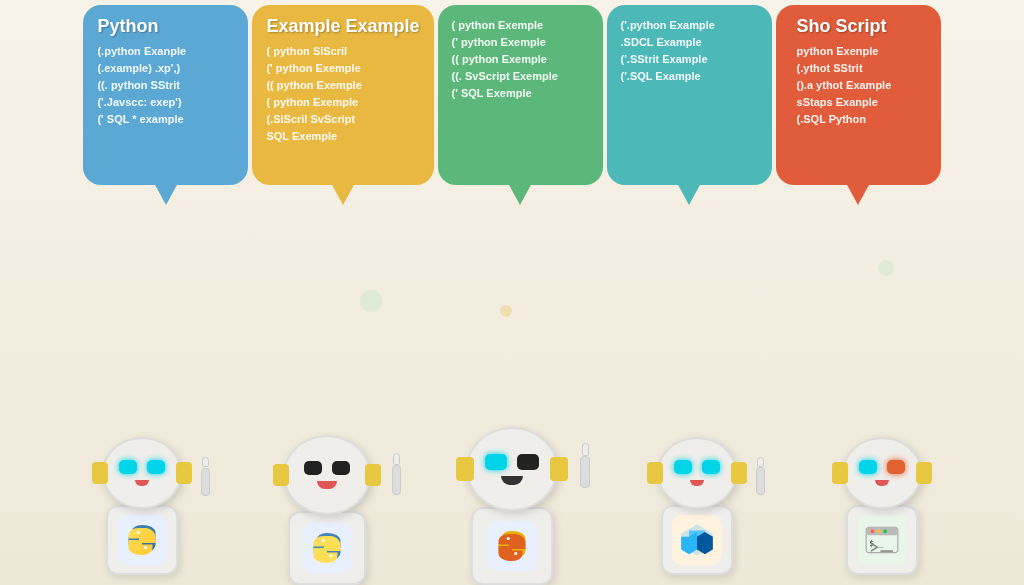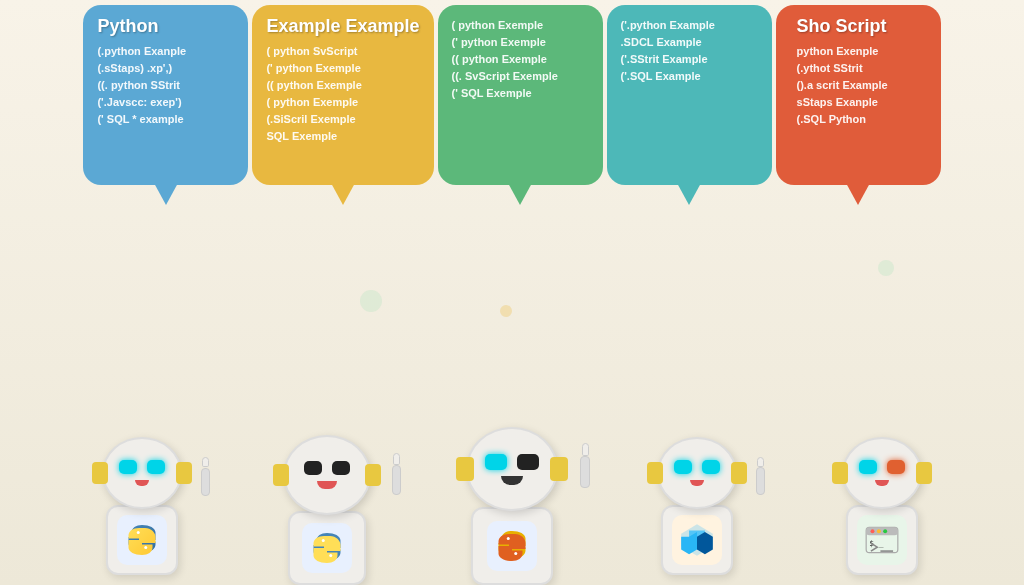--- a/index.html
+++ b/index.html
@@ -213,33 +213,33 @@
 
   <div class="deco-circle" style="width:22px;height:22px;background:#cce8cc;top:290px;left:360px;"></div>
   <div class="deco-circle" style="width:16px;height:16px;background:#cce8cc;top:260px;right:130px;"></div>
   <div class="deco-circle" style="width:12px;height:12px;background:#f0d080;top:305px;left:500px;"></div>
 
   <div class="bubbles-row">
 
     <div class="bubble bubble-1">
       <div class="bubble-title">Python</div>
       <div class="bubble-line">(.python Exanple</div>
-      <div class="bubble-line">(.sStaps) .xp',)</div>
+      <div class="bubble-line">(.example) .xp',)</div>
       <div class="bubble-line">((. python SStrit</div>
       <div class="bubble-line">('.Javscc: exep')</div>
       <div class="bubble-line">(' SQL * example</div>
     </div>
 
     <div class="bubble bubble-2">
       <div class="bubble-title">Example Example</div>
-      <div class="bubble-line">( python SvScript</div>
+      <div class="bubble-line">( python SiScril</div>
       <div class="bubble-line">(' python Exemple</div>
       <div class="bubble-line">(( python Exemple</div>
       <div class="bubble-line">( python Exemple</div>
-      <div class="bubble-line">(.SiScril Exemple</div>
+      <div class="bubble-line">(.SiScril SvScript</div>
       <div class="bubble-line">SQL Exemple</div>
     </div>
 
     <div class="bubble bubble-3">
       <div class="bubble-line">( python Exemple</div>
       <div class="bubble-line">(' python Exemple</div>
       <div class="bubble-line">(( python Exemple</div>
       <div class="bubble-line">((. SvScript Exemple</div>
       <div class="bubble-line">(' SQL Exemple</div>
     </div>
@@ -248,21 +248,21 @@
       <div class="bubble-line">('.python Example</div>
       <div class="bubble-line">.SDCL Example</div>
       <div class="bubble-line">('.SStrit Example</div>
       <div class="bubble-line">('.SQL Example</div>
     </div>
 
     <div class="bubble bubble-5">
       <div class="bubble-title">Sho Script</div>
       <div class="bubble-line">python Exenple</div>
       <div class="bubble-line">(.ythot SStrit</div>
-      <div class="bubble-line">().a scrit Example</div>
+      <div class="bubble-line">().a ythot Example</div>
       <div class="bubble-line">sStaps Exanple</div>
       <div class="bubble-line">(.SQL Python</div>
     </div>
 
   </div>
 
   <div class="robots-row">
 
     <div class="robot" style="margin-bottom:10px;">
       <div style="position:relative; display:flex; flex-direction:column; align-items:center;">

